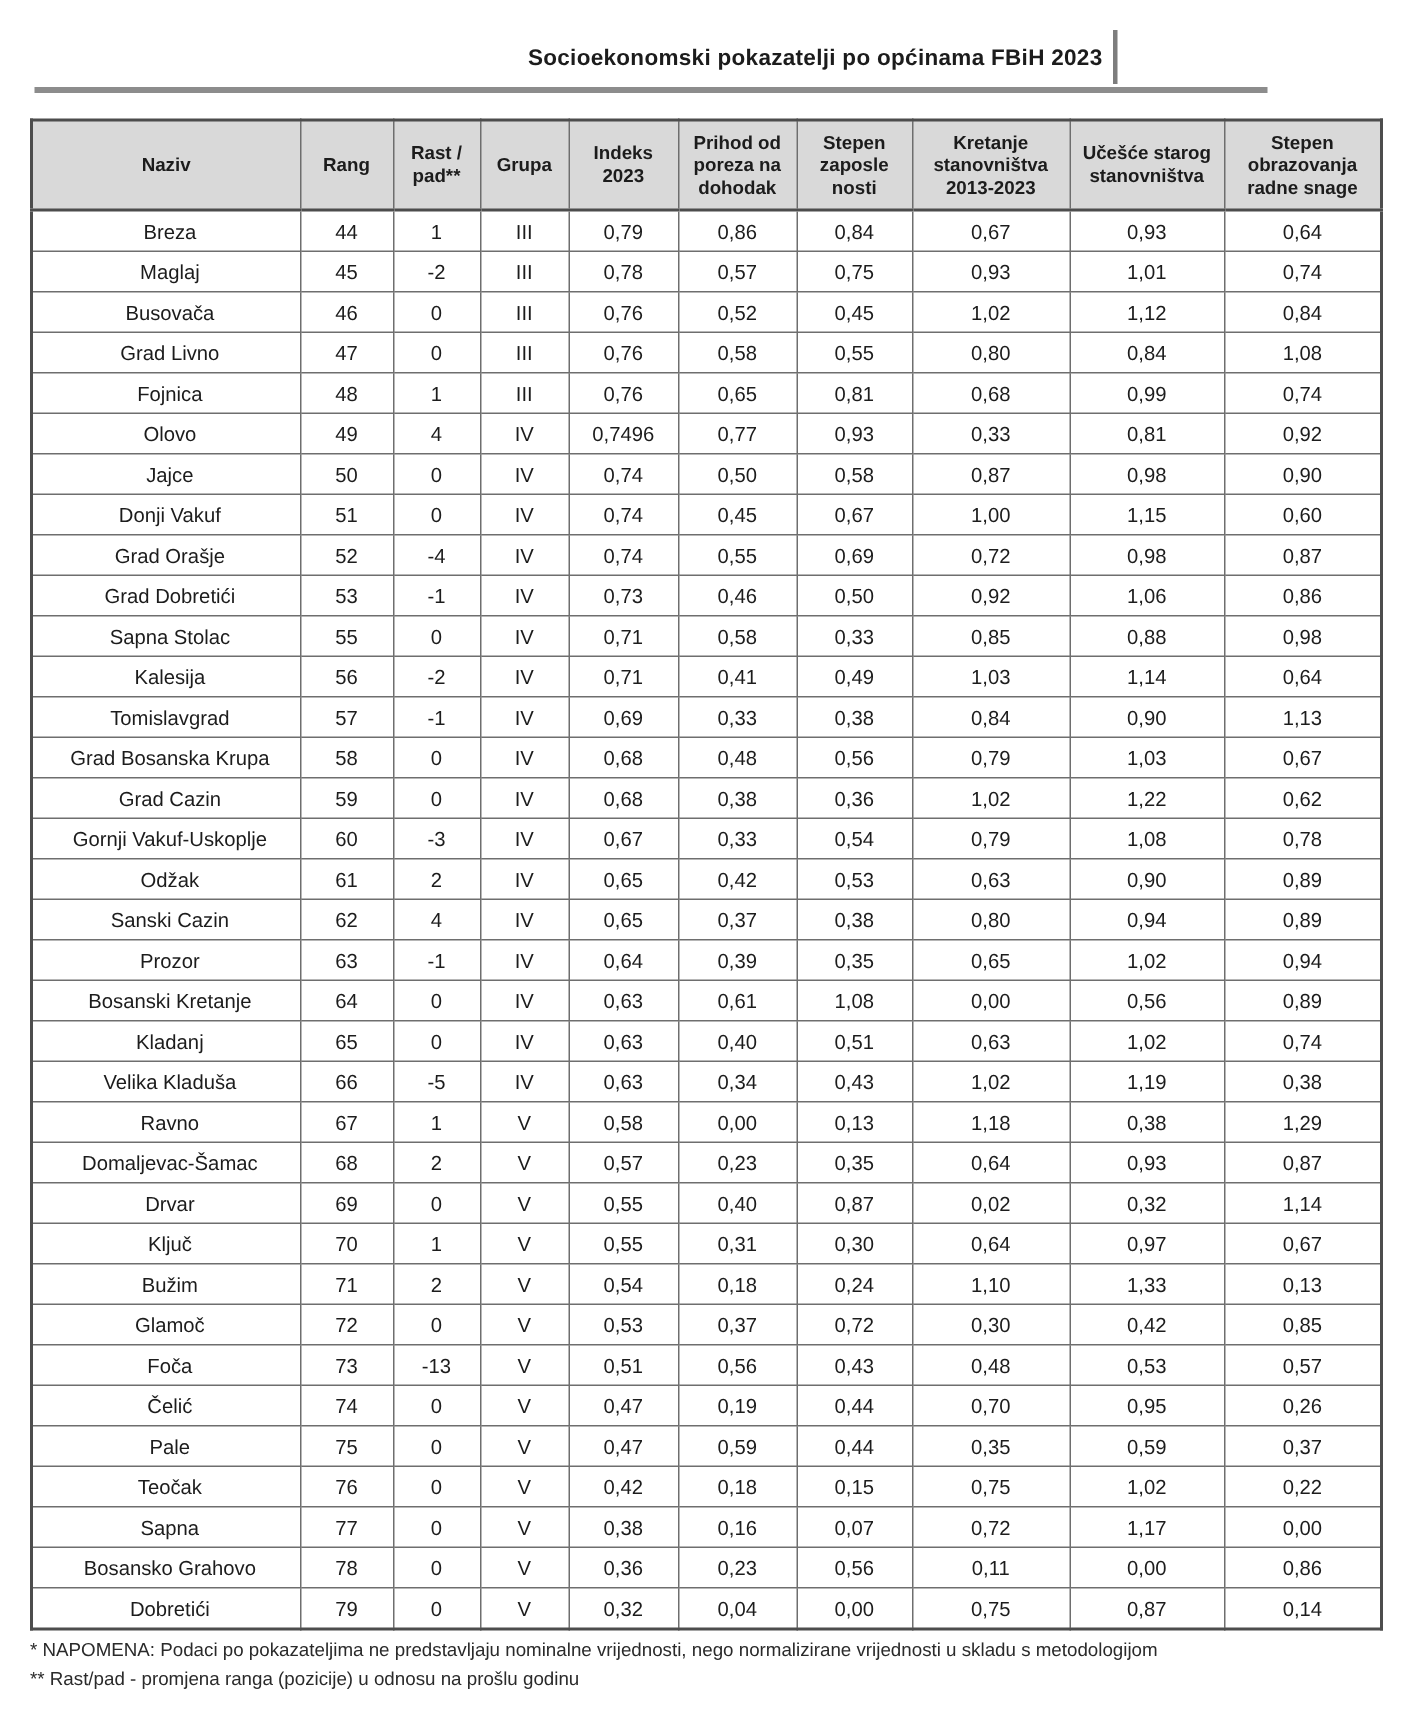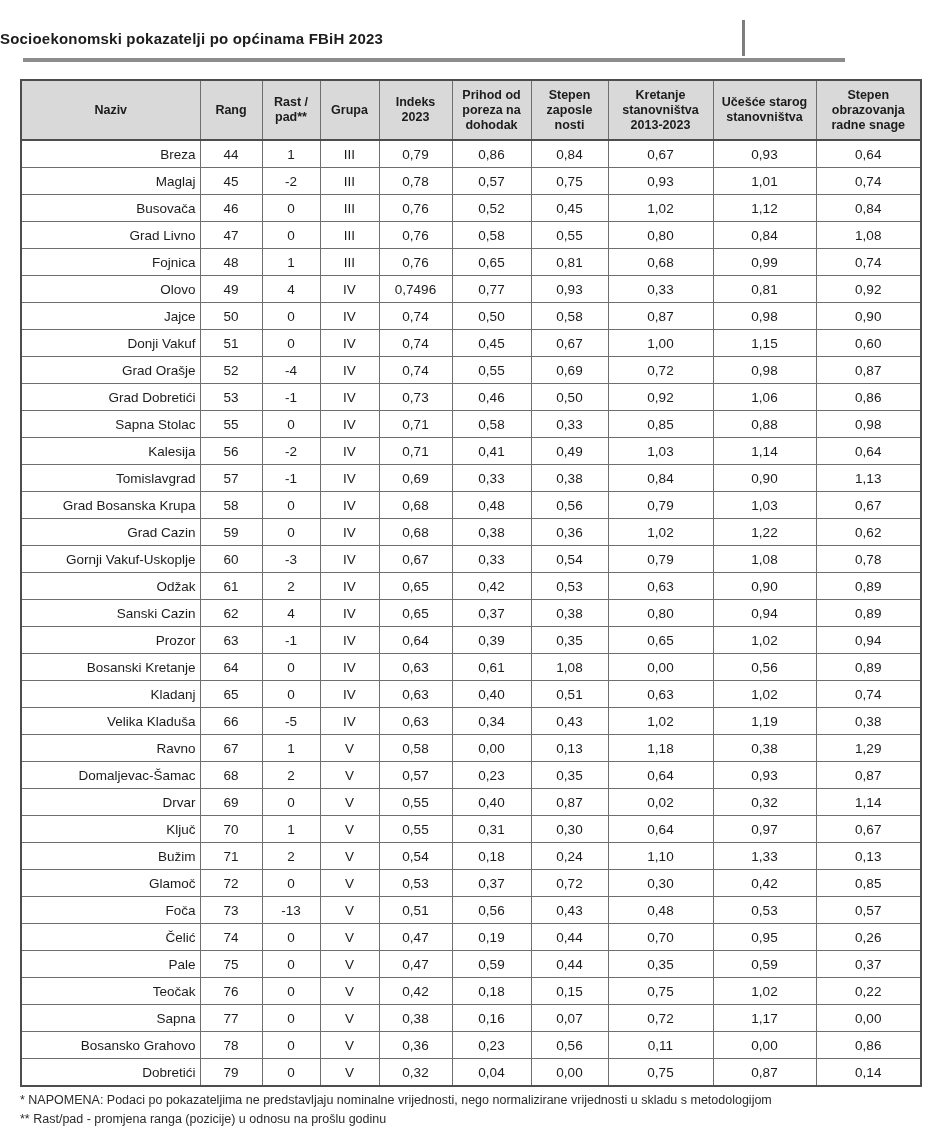--- a/index.html
+++ b/index.html
@@ -15,21 +15,21 @@
     height: 1142px;
     background: #ffffff;
     overflow: hidden;
   }
   
   .doc-header { padding-top: 20px; }
   .title-wrap {
     width: 845px;
     box-sizing: border-box;
     display: flex;
-    justify-content: space-between;
+    justify-content: flex-end;
     align-items: center;
     padding-right: 100px;
   }
   .doc-title {
     font-weight: bold;
     font-size: 15px;
     letter-spacing: 0.2px;
     padding-right: 7px;
     white-space: nowrap;
   }
@@ -70,21 +70,21 @@
     border: 1px solid #6e6e6e;
     font-size: 13.5px;
     text-align: center;
     vertical-align: middle;
     height: 24px;
     padding: 1px 4px;
     white-space: nowrap;
     overflow: hidden;
   }
   table.data-table td.name-cell {
-    text-align: right;
+    text-align: center;
     padding-left: 9px;
   }
   
   .footnotes {
     margin: 4px 0 0 20px;
     font-size: 12.5px;
     line-height: 19px;
     color: #2a2a2a;
   }
 </style>

